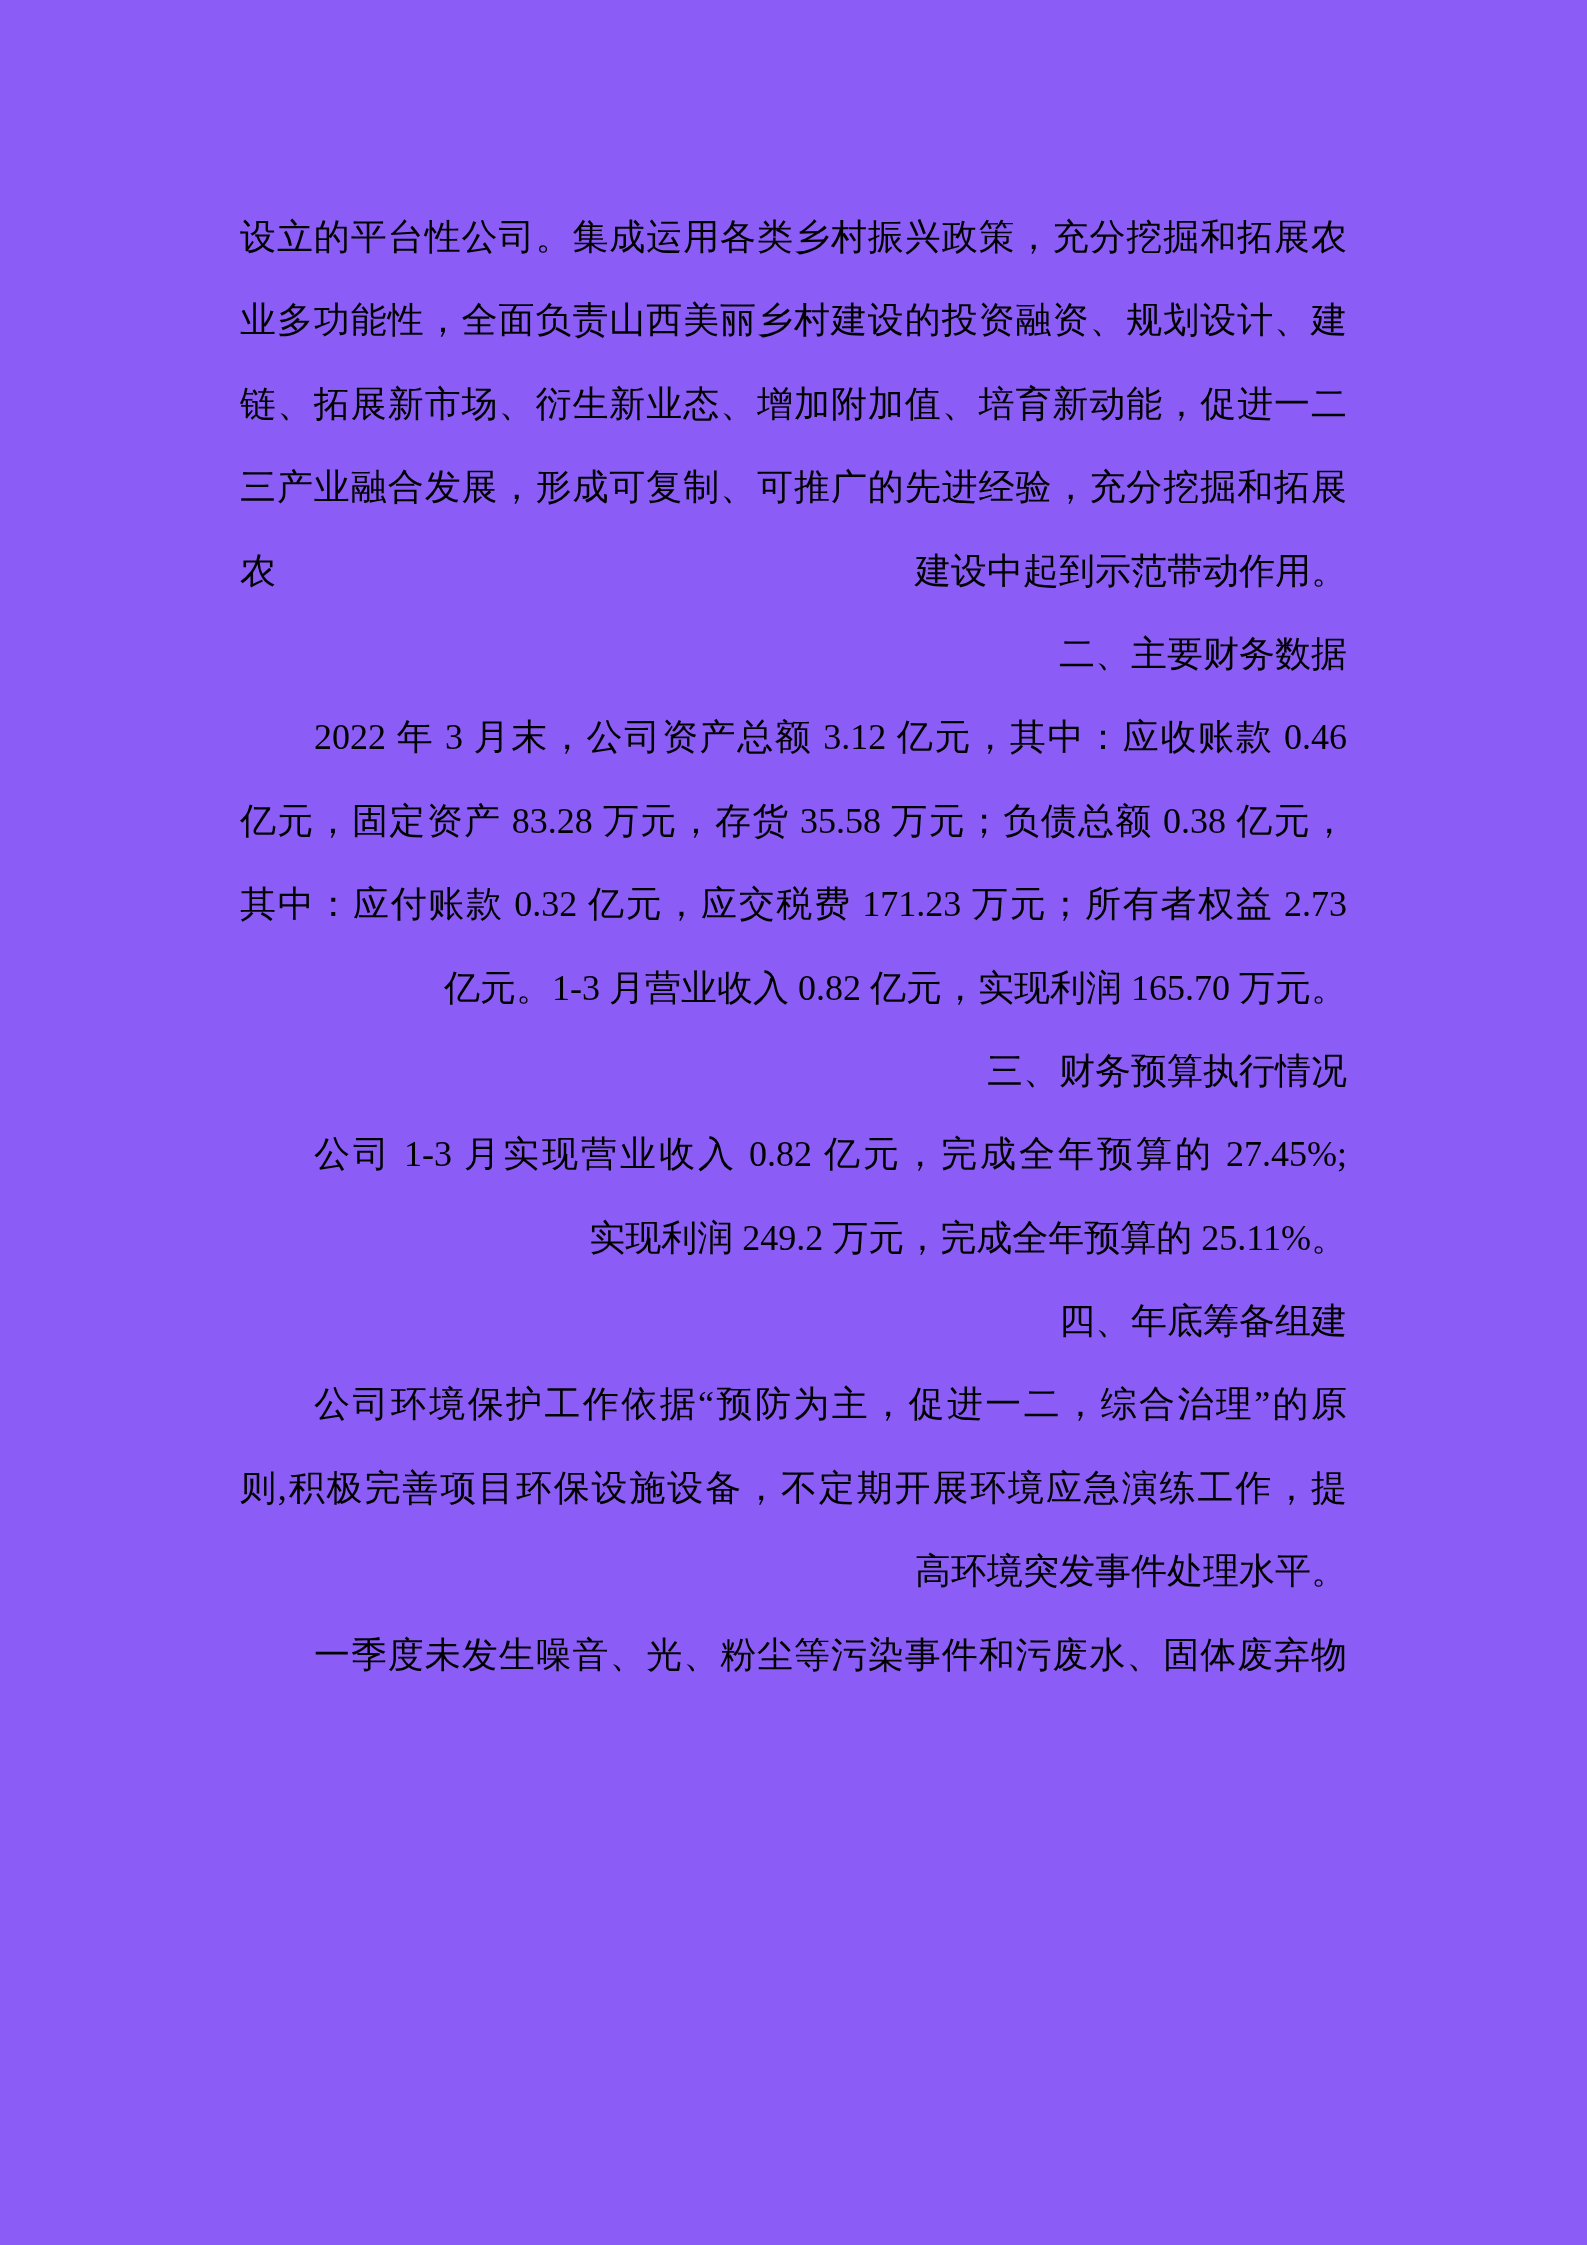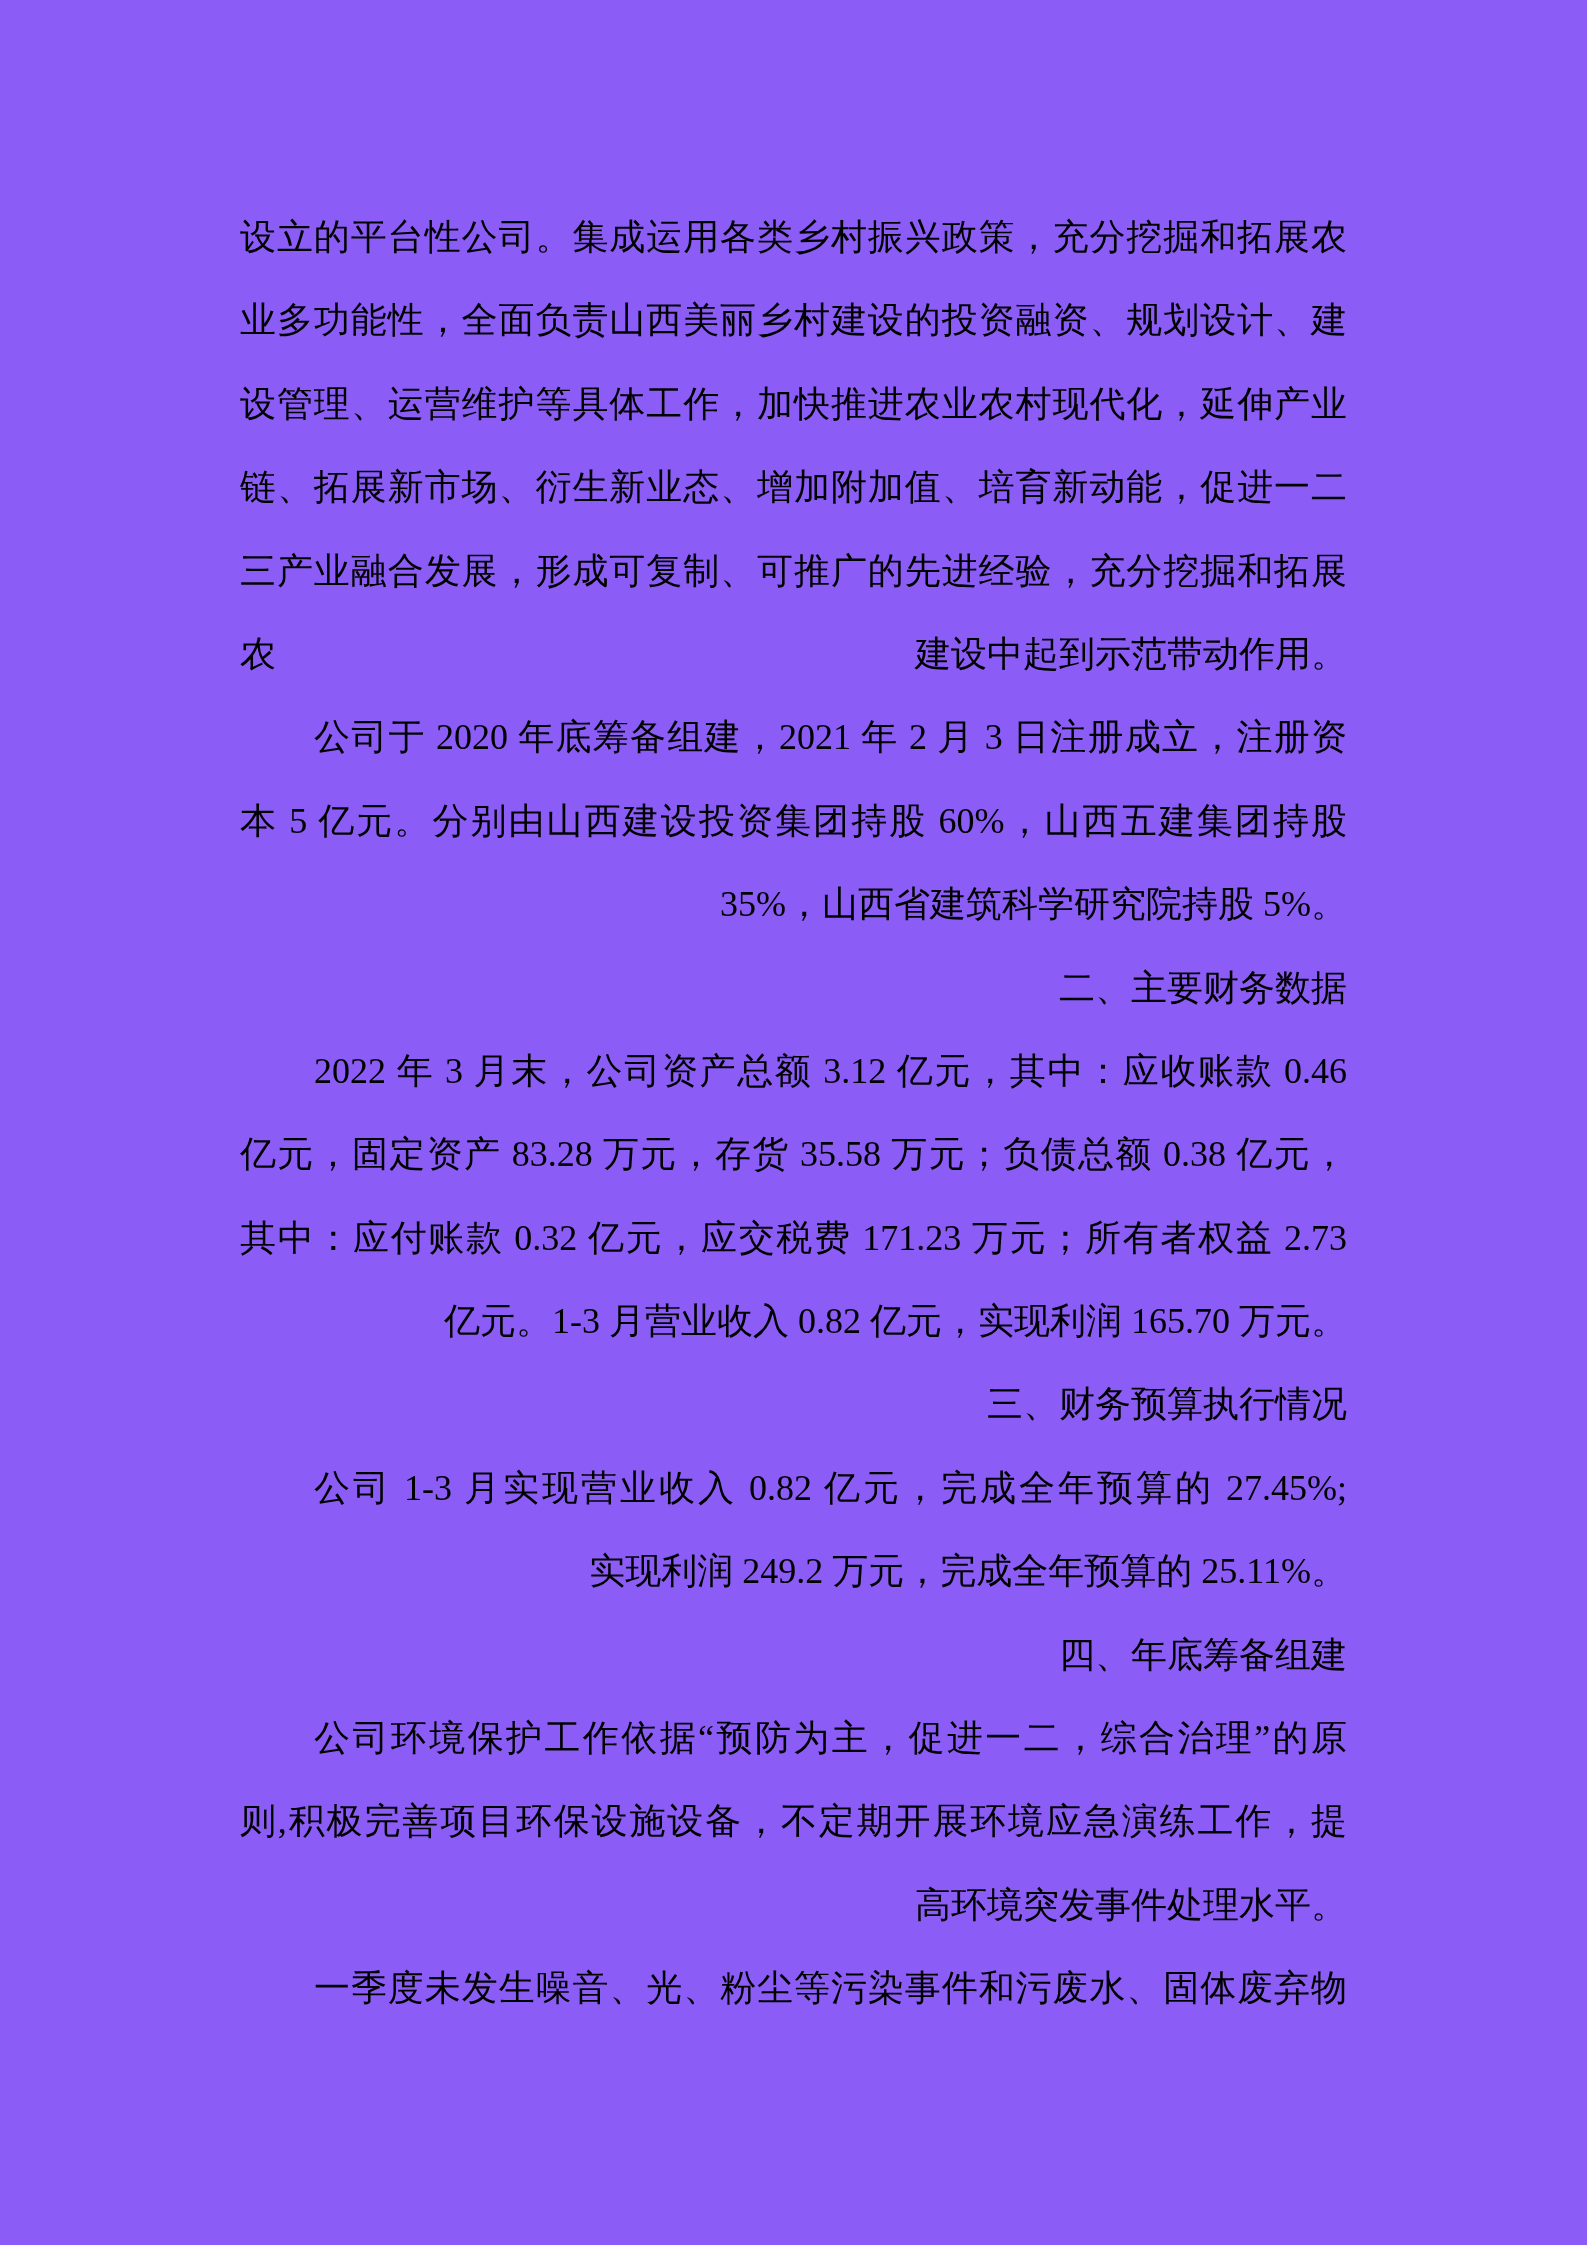--- a/index.html
+++ b/index.html
@@ -51,29 +51,23 @@
   }
 </style>
 </head>
 <body>
 
 <div class="page">
   <div class="text-block">
       <div class="block paragraph">
         <div class="line fill">设立的平台性公司。集成运用各类乡村振兴政策，充分挖掘和拓展农</div>
         <div class="line fill">业多功能性，全面负责山西美丽乡村建设的投资融资、规划设计、建</div>
-        <div class="line fill">设管理、运营维护等具体工作，加快推进农业农村现代化，延伸产业</div>
         <div class="line fill">链、拓展新市场、衍生新业态、增加附加值、培育新动能，促进一二</div>
         <div class="line fill">三产业融合发展，形成可复制、可推广的先进经验，充分挖掘和拓展农</div>
         <div class="line">建设中起到示范带动作用。</div>
-      </div>
-      <div class="block paragraph">
-        <div class="line fill indent">公司于 2020 年底筹备组建，2021 年 2 月 3 日注册成立，注册资</div>
-        <div class="line fill">本 5 亿元。分别由山西建设投资集团持股 60%，山西五建集团持股</div>
-        <div class="line">35%，山西省建筑科学研究院持股 5%。</div>
       </div>
       <div class="block heading">
         <div class="line indent bold">二、主要财务数据</div>
       </div>
       <div class="block paragraph">
         <div class="line fill indent">2022 年 3 月末，公司资产总额 3.12 亿元，其中：应收账款 0.46</div>
         <div class="line fill">亿元，固定资产 83.28 万元，存货 35.58 万元；负债总额 0.38 亿元，</div>
         <div class="line fill">其中：应付账款 0.32 亿元，应交税费 171.23 万元；所有者权益 2.73</div>
         <div class="line">亿元。1-3 月营业收入 0.82 亿元，实现利润 165.70 万元。</div>
       </div>

